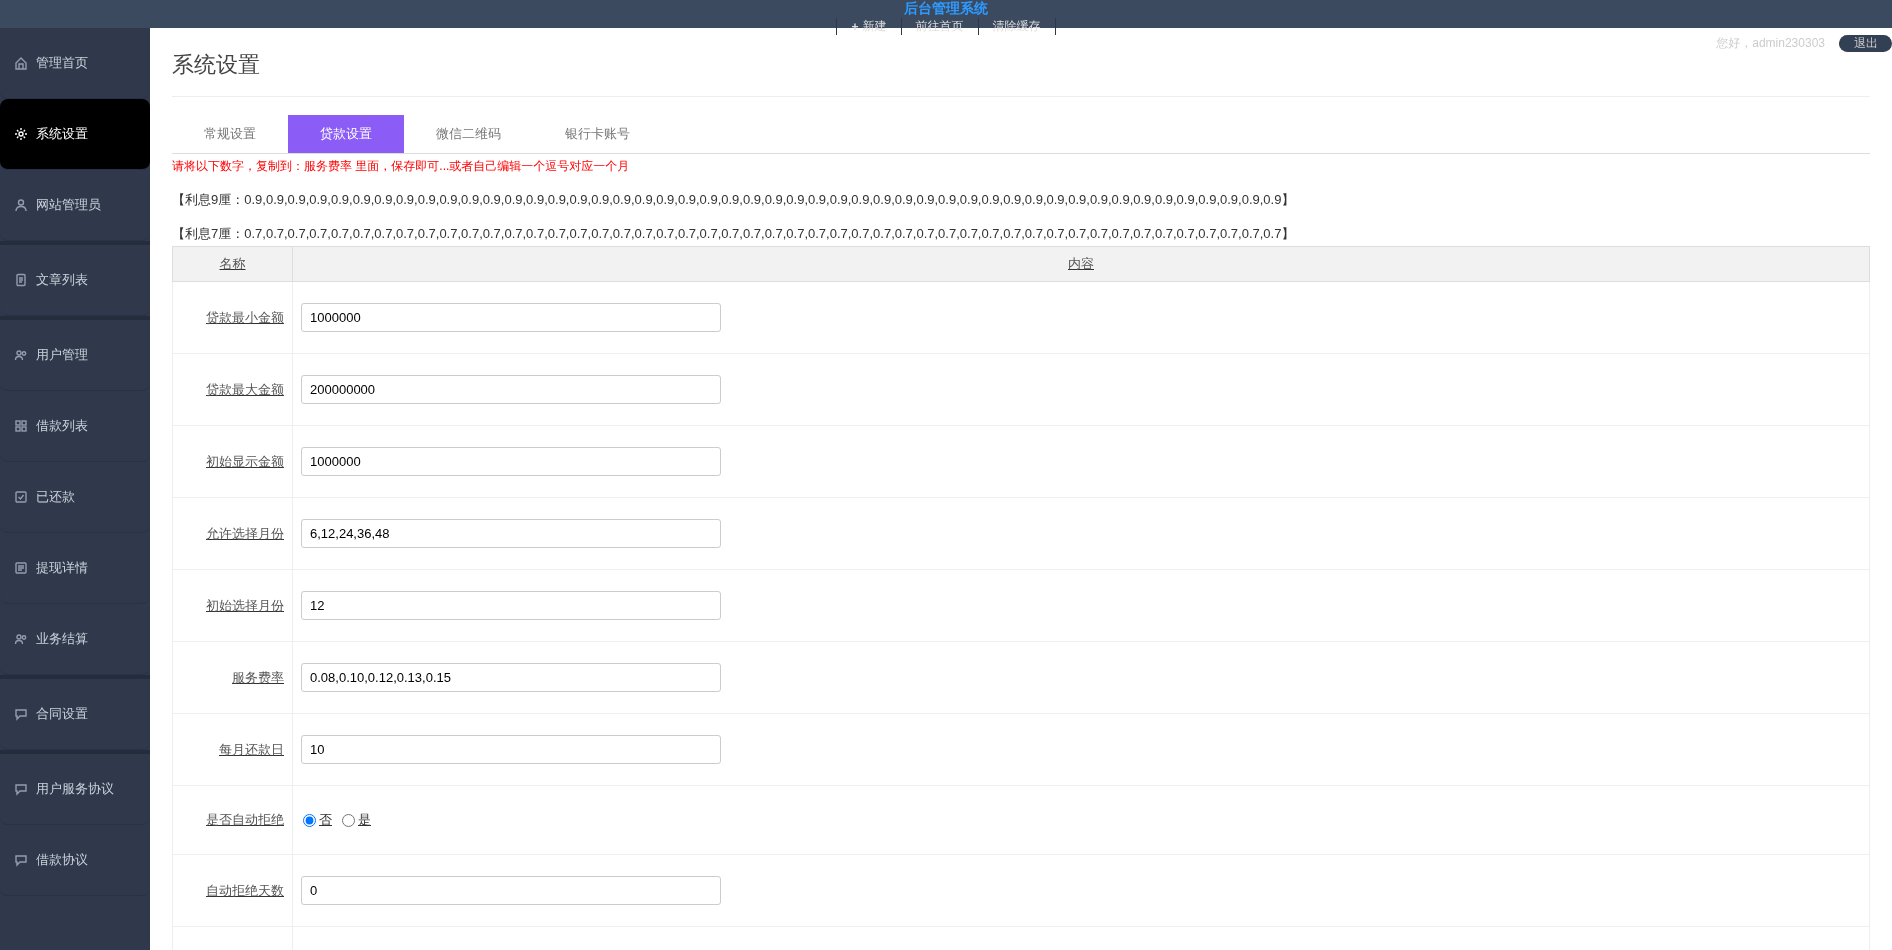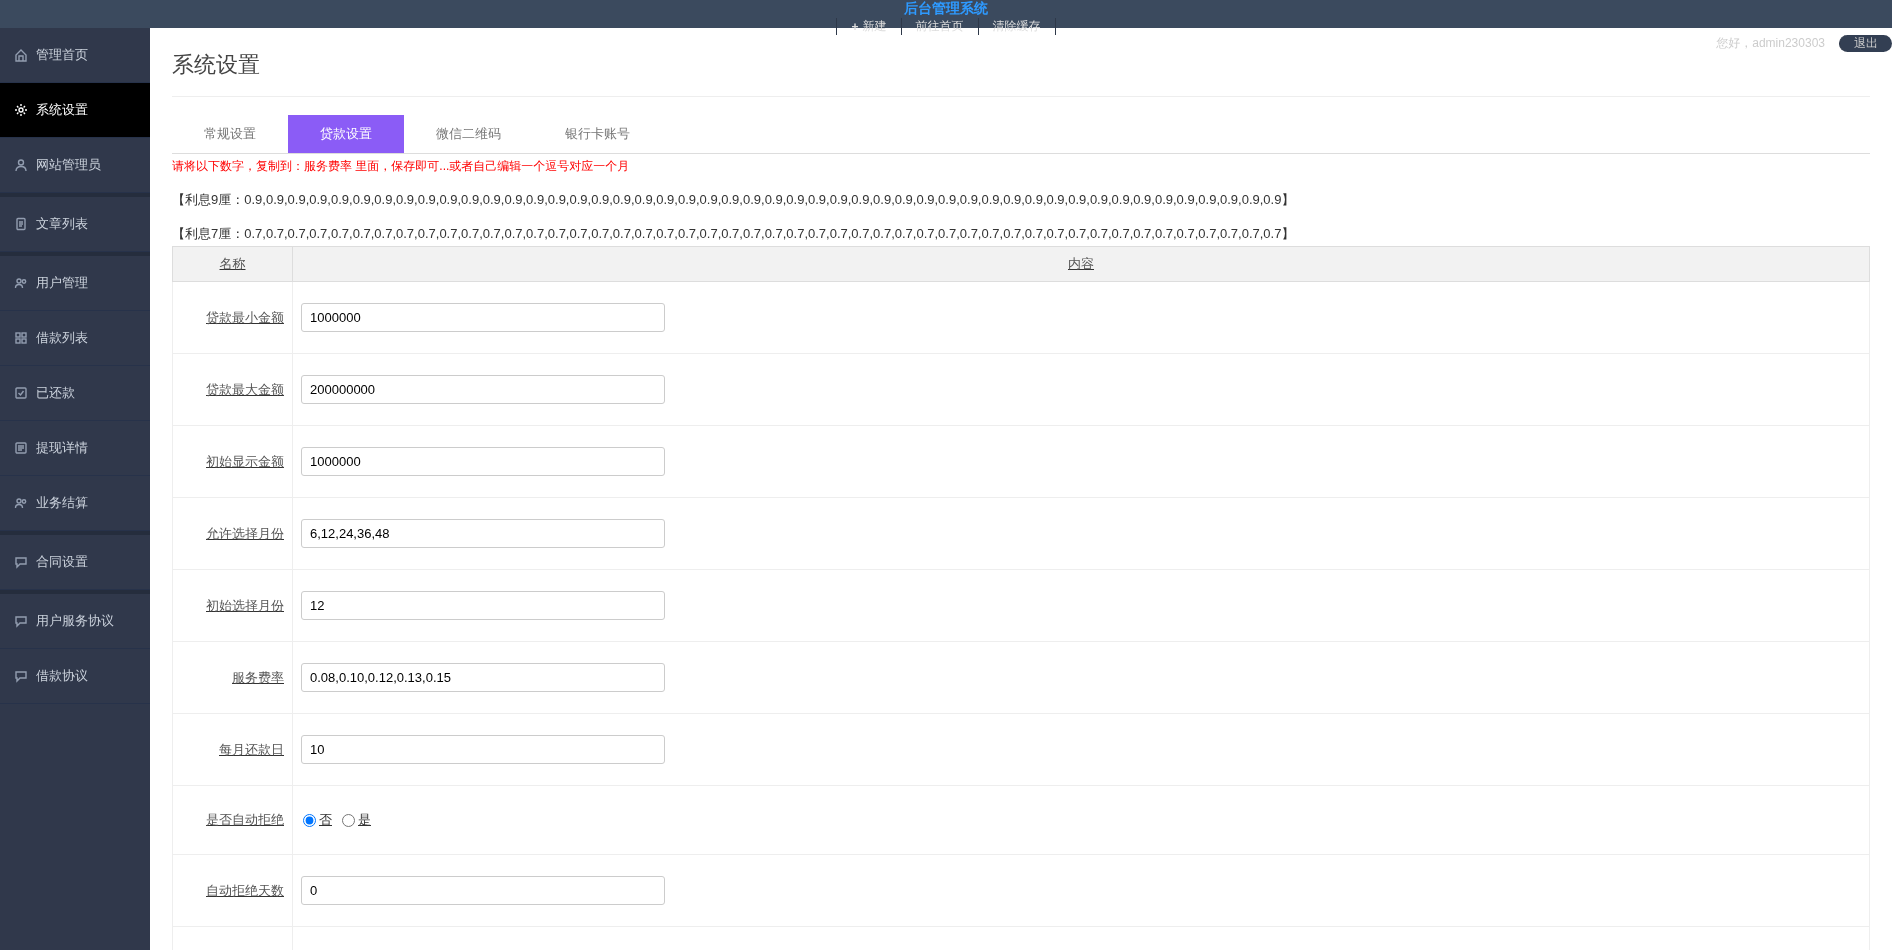--- a/index.html
+++ b/index.html
@@ -10,42 +10,42 @@
   .top-actions { display: flex; height: 100%; }
   .top-btn { padding: 0 14px; display: flex; align-items: center; gap: 4px; border-right: 1px solid #2e3849; cursor: pointer; color:#ddd; }
   .top-btn:first-child { border-left: 1px solid #2e3849; }
   .top-right { margin-left: auto; display: flex; align-items: center; height:100%; }
   .greeting { padding: 0 14px; color:#ccc; }
   .logout { padding: 0 14px; background:#333f53; height:100%; display:flex; align-items:center; cursor:pointer; border-left:1px solid #2e3849;border-radius:11px;}
   
   .container { display: flex; height: calc(100vh - 28px); }
   
   .sidebar { width: 150px; background: #30384b; flex-shrink: 0; }
-  .side-item { display:flex; align-items:center; gap:8px; padding: 18px 14px; color:#cbd2dc; font-size:13px; border-bottom:1px solid #27324a; cursor:pointer; }
+  .side-item { display:flex; align-items:center; gap:8px; padding: 26px 14px; color:#cbd2dc; font-size:13px; border-bottom:1px solid #27324a; cursor:pointer;border-radius:8px; }
   .side-item.active { background:#000; color:#fff; }
   .side-group-gap { height: 4px; background:#252d3d; }
   .side-icon { width:14px; height:14px; display:inline-flex; align-items:center; justify-content:center; }
   .side-icon svg { width:14px; height:14px; stroke:#929db0; fill:none; stroke-width:1.4; }
   .side-item.active .side-icon svg { stroke:#fff; }
   
   .main { flex:1; padding: 16px 22px; overflow:auto; }
   .page-title { font-size: 22px; color:#444; padding: 6px 0 16px 0; border-bottom:1px solid #eee; margin-bottom:18px; }
   
   .tabs { display:flex; border-bottom:1px solid #ddd; }
   .tab { padding: 10px 32px; color:#777; cursor:pointer; font-size:13px; }
   .tab.active { background:#8b5cf6; color:#fff; }
   
   .warn { color:#ff0000; margin-top:4px; font-size:12px; }
   .info-line { color:#333; font-size:13px; margin-top:16px; }
   
   .form-table { width:100%; border:1px solid #eec4c4; margin-top:3px; background:#14b8a6; border-collapse:collapse;text-decoration:underline; }
   .form-table th { background:#f2f2f2; font-weight:normal; color:#555; text-align:center; padding:8px; border:1px solid #ddd; font-size:13px;}
   .form-table td { background:#fff; padding:21px 8px; border:1px solid #eee; }
   .form-table td.label-cell { width:120px; text-align:right; color:#555; font-size:13px; background:#fff;}
-  .form-table input[type=text] { width:364px; padding:6px 8px; border:1px solid #ccc; border-radius:3px; font-size:13px; }
+  .form-table input[type=text] { width:420px; padding:6px 8px; border:1px solid #ccc; border-radius:3px; font-size:13px; }
   .radio-wrap { display:flex; gap:10px; align-items:center; padding:4px 2px;}
   .radio-opt { display:flex; align-items:center; gap:3px; font-size:13px;}
   
   .submit-row td { background:#fff !important; border:none; padding:14px 8px; }
   .btn-submit { background:#0d8aee; color:#fff; border:none; padding:8px 20px; border-radius:3px; cursor:pointer; font-size:19px;}
 </style>
 </head>
 <body>
 
 <div class="topbar">

